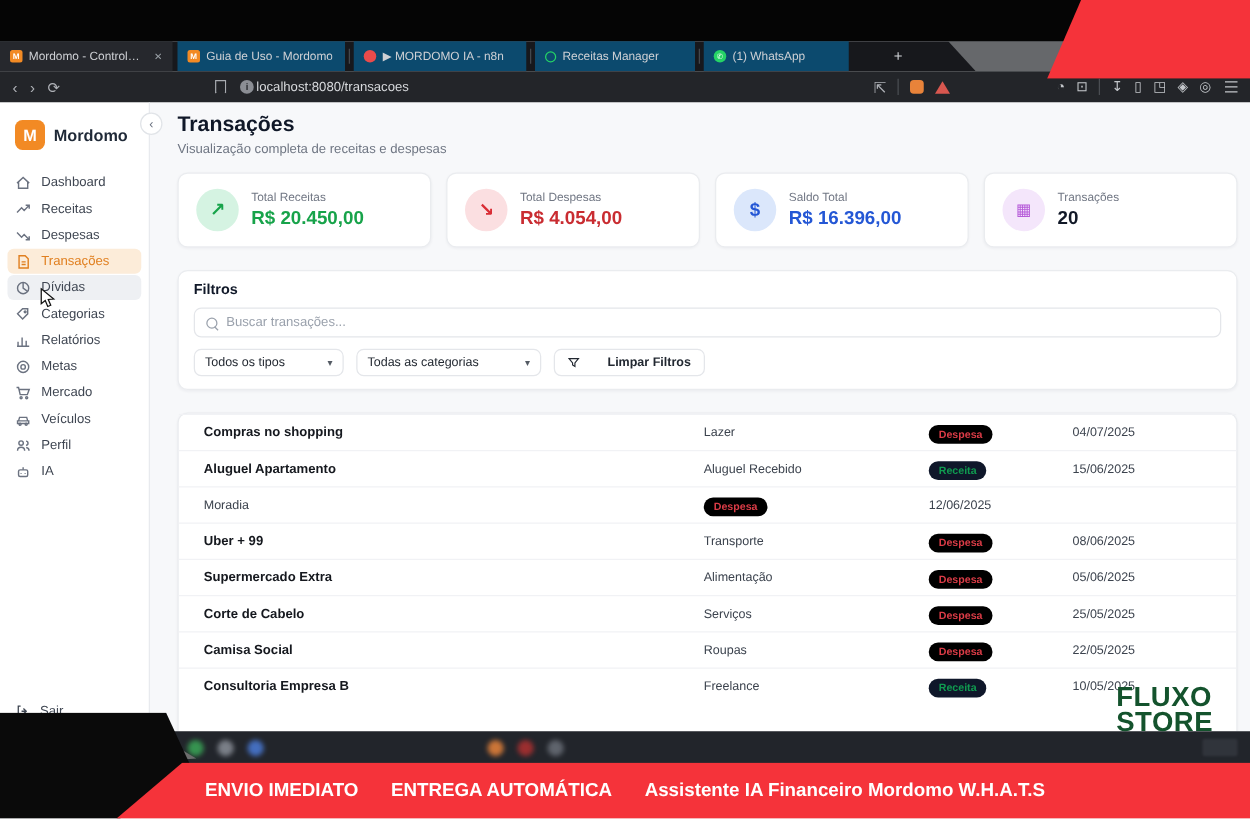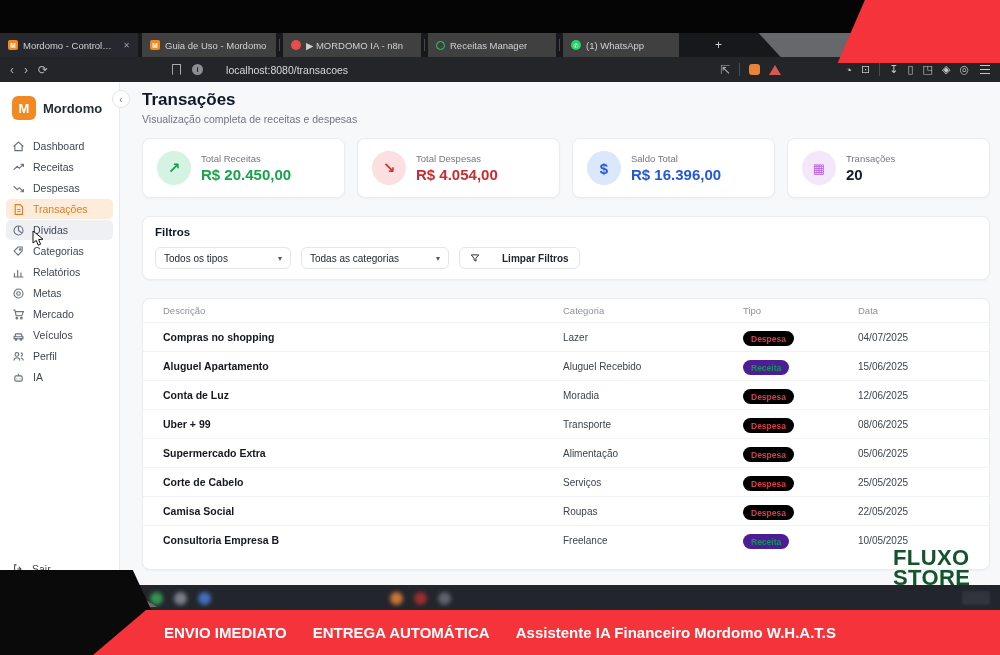--- a/index.html
+++ b/index.html
@@ -2,41 +2,41 @@
 <html><head>
 <meta charset="utf-8">
 <style>
   html,body{margin:0;padding:0;}
   body{width:1000px;height:655px;position:relative;overflow:hidden;
        font-family:"Liberation Sans","DejaVu Sans",sans-serif;background:#f7f8fa;}
   
   .win-top{position:absolute;left:0;top:0;width:1000px;height:33px;background:#050505;}
   .tabbar{position:absolute;left:0;top:33px;width:1000px;height:24px;background:#17181c;
           display:flex;align-items:stretch;}
-  .tab{display:flex;align-items:center;gap:5px;padding:0 8px;background:#404040;color:#cfd1d5;
+  .tab{display:flex;align-items:center;gap:5px;padding:0 8px;background:#0c4a6e;color:#cfd1d5;
        font-size:9.5px;white-space:nowrap;overflow:hidden;}
   .tab.active{background:#26282d;}
   .tab-t{overflow:hidden;text-overflow:ellipsis;}
   .tab-x{margin-left:4px;font-size:8px;color:#9aa0a6;}
   .tab-div{width:1px;height:12px;background:#44474c;align-self:center;margin:0 3px;}
   .fav{width:10px;height:10px;border-radius:2px;flex:0 0 auto;display:flex;align-items:center;
        justify-content:center;font-size:6.5px;font-weight:bold;color:#fff;}
   .fav-m{background:#f28a24;}
   .fav-n8n{background:#ea4b4b;border-radius:50%;}
   .fav-evo{background:transparent;border:1.6px solid #25d366;border-radius:50%;width:7px;height:7px;}
   .fav-wa{background:#25d366;border-radius:50%;font-size:6px;}
   .newtab{color:#cfd1d5;font-size:12px;display:flex;align-items:center;padding:0 10px;margin-left:26px;}
   .navbar{position:absolute;left:0;top:57px;width:1000px;height:25px;background:#232529;
           display:flex;align-items:center;color:#b9bcc1;font-size:11px;}
   .nav-ic{margin-left:10px;font-size:12px;color:#aeb1b6;}
   .bookmark-ic{width:7px;height:9px;border:1.2px solid #a9acb1;margin-left:124px;
       clip-path:polygon(0 0,100% 0,100% 100%,50% 68%,0 100%);}
   .siteinfo{width:11px;height:11px;border-radius:50%;background:#8b8e94;color:#232529;font-size:7.5px;
       display:flex;align-items:center;justify-content:center;margin-left:11px;font-weight:bold;}
-  .url{color:#d7d9dc;font-size:10.5px;margin-left:23px;}
+  .url{color:#d7d9dc;font-size:10.5px;margin-left:2px;}
   .nav-right{margin-left:auto;display:flex;align-items:center;gap:9px;margin-right:8px;}
   .ext-shield{width:11px;height:11px;border-radius:3px;background:#e8833a;}
   .ext-tri{width:0;height:0;border-left:6px solid transparent;border-right:6px solid transparent;
       border-bottom:10px solid #d8574f;}
   .vsep{width:1px;height:13px;background:#4a4d52;}
   .tool-ic{font-size:11px;color:#c3c6ca;}
   .menu-ic{width:10px;height:1.6px;background:#c3c6ca;box-shadow:0 4px 0 #c3c6ca,0 -4px 0 #c3c6ca;margin:0 2px;}
   
   .sidebar{position:absolute;left:0;top:82px;width:120px;height:503px;background:#fff;
            border-right:1px solid #e8eaee;box-sizing:border-box;}
@@ -93,21 +93,21 @@
       gap:22px;padding:0 10px;font-size:10px;font-weight:700;color:#222831;box-sizing:border-box;}
   .tbl{min-height:270px;}
   .trow{display:grid;grid-template-columns:400px 180px 115px 145px 1fr;align-items:center;
       padding:0 16px 0 20px;height:28px;border-top:1px solid #f1f2f5;}
   .thead{height:23px;border-top:none;}
   .th{font-size:9.5px;color:#8b919c;}
   .td-desc{font-size:10.5px;font-weight:700;color:#15181e;}
   .td{font-size:10px;color:#3c434e;}
   .pill{display:inline-block;font-size:8.5px;font-weight:700;padding:2.5px 8px;border-radius:999px;}
   .pill.k-despesa{background:#000000;color:#dc3c47;}
-  .pill.k-receita{background:#4c1d95;color:#109a50;}
+  .pill.k-receita{background:#0f172a;color:#109a50;}
   
   .taskbar{position:absolute;left:0;top:585px;width:1000px;height:27px;background:#22252b;}
   .tb-dot{position:absolute;top:7px;width:13px;height:13px;border-radius:50%;filter:blur(2px);opacity:.85;}
   .tb-text{position:absolute;right:10px;top:6px;width:28px;height:14px;background:#3a3e46;
       filter:blur(1px);opacity:.6;border-radius:2px;}
   .banner{position:absolute;left:0;top:610px;width:1000px;height:45px;background:#f5333a;
       clip-path:polygon(14.6% 0,100% 0,100% 100%,9.3% 100%);display:flex;align-items:center;
       justify-content:center;gap:26px;color:#fff;font-size:15px;font-weight:800;z-index:40;}
   .black-wedge{position:absolute;left:0;top:570px;width:160px;height:85px;background:#0a0a0a;
       clip-path:polygon(0 0,83% 0,95% 49%,60% 100%,0 100%);z-index:38;}
@@ -305,62 +305,58 @@
       <span class="card-ic">▦</span>
       <span>
           <div class="card-label">Transações</div>
       <div class="card-val">20</div>
         </span>
     </div>
   </div>
 
   <div class="panel filters">
     <div class="filters-title">Filtros</div>
+    <div class="searchbox">
+      <span class="mag"></span>
+      <span class="search-ph">Buscar transações...</span>
+    </div>
     <div class="filter-row">
-      <div class="selectbox" style="width:136px">
+      <div class="selectbox" style="width:120px">
         <span>Todos os tipos</span>
         <span class="sel-car">▾</span>
       </div>
       <div class="selectbox" style="width:148px">
         <span>Todas as categorias</span>
         <span class="sel-car">▾</span>
       </div>
       <div class="clear-btn">
         <svg width="10" height="10" viewBox="0 0 16 16" fill="none" stroke="#222831" stroke-width="1.5">
             <path d="M2 3h12L9.5 8.5V13l-3-1.8V8.5z"></path>
           </svg>
         <span>Limpar Filtros</span>
       </div>
     </div>
   </div>
 
   <div class="panel tbl">
-    <div class="trow thead">
-      <span class="th">Descrição</span>
-      <span class="th">Categoria</span>
-      <span class="th">Tipo</span>
-      <span class="th">Data</span>
-
-    </div>
     <div class="trow">
       <span class="td-desc">Compras no shopping</span>
       <span class="td">Lazer</span>
       <span><span class="pill k-despesa">Despesa</span></span>
       <span class="td">04/07/2025</span>
 
     </div>
     <div class="trow">
       <span class="td-desc">Aluguel Apartamento</span>
       <span class="td">Aluguel Recebido</span>
       <span><span class="pill k-receita">Receita</span></span>
       <span class="td">15/06/2025</span>
 
     </div>
     <div class="trow">
-      <span class="td-desc">Conta de Luz</span>
       <span class="td">Moradia</span>
       <span><span class="pill k-despesa">Despesa</span></span>
       <span class="td">12/06/2025</span>
 
     </div>
     <div class="trow">
       <span class="td-desc">Uber + 99</span>
       <span class="td">Transporte</span>
       <span><span class="pill k-despesa">Despesa</span></span>
       <span class="td">08/06/2025</span>

